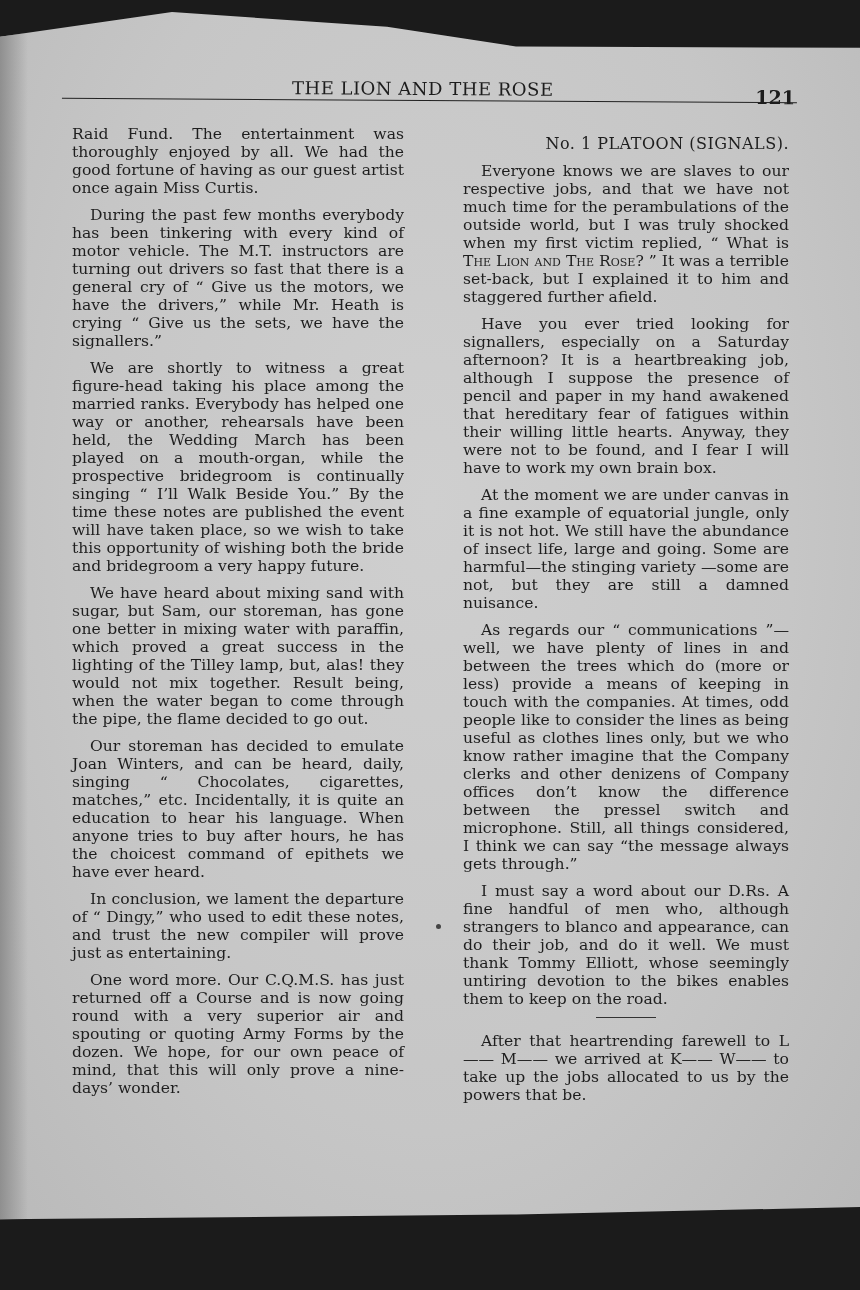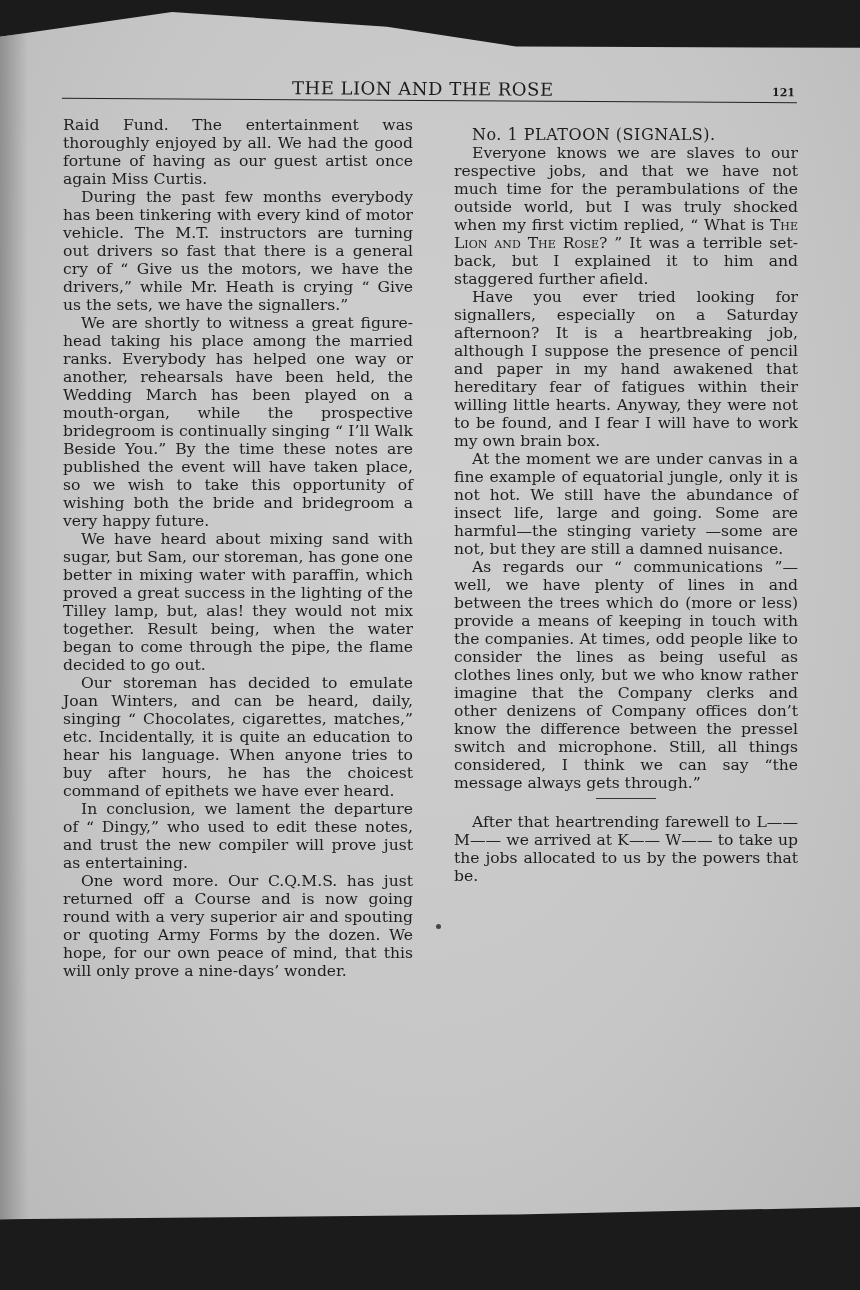--- a/index.html
+++ b/index.html
@@ -22,33 +22,33 @@
   }
   .running-head {
     position:absolute; left:62px; top:78px; width:735px; height:22px;
     border-bottom:1.5px solid #222;
     transform: rotate(0.35deg);
   }
   .running-title {
     position:absolute; left:230px; top:0; font-size:18px; letter-spacing:0.5px; color:#1c1c1c;
   }
   .page-num {
-    position:absolute; right:2px; top:6px; font-size:11px; font-weight:bold; color:#1c1c1c;
+    position:absolute; right:2px; top:6px; font-size:19px; font-weight:bold; color:#1c1c1c;
   }
   .col {
     position:absolute; top:116px; width:350px;
     font-size:15.6px; line-height:18px; color:#1e1e1e;
     text-align:justify;
   }
   .col.left { left:63px; }
   .col.right { left:454px; top:126px; width:344px; }
-  .col p { margin:0; text-indent:18px; }
+  .col p { margin:9px; text-indent:18px; }
   .col p.noindent { text-indent:0; }
   .heading {
-    text-align:left; font-size:16px; letter-spacing:0.5px; margin:0 0 6px 0; text-indent:0;
+    text-align:right; font-size:16px; letter-spacing:0.5px; margin:0 0 6px 0; text-indent:0;
   }
   .rule {
     width:60px; height:1px; background:#333; margin:6px auto 14px auto;
   }
   .smallcaps { font-variant:small-caps; }
   .dot {
     position:absolute; width:5px; height:5px; border-radius:50%; background:#444;
   }
 </style>
 </head>
@@ -71,17 +71,18 @@
   <p>In conclusion, we lament the departure of “ Dingy,” who used to edit these notes, and trust the new compiler will prove just as entertaining.</p>
   <p>One word more. Our C.Q.M.S. has just returned off a Course and is now going round with a very superior air and spouting or quoting Army Forms by the dozen. We hope, for our own peace of mind, that this will only prove a nine-days’ wonder.</p>
 </div>
 
 <div class="col right">
   <p class="heading">No. 1 PLATOON (SIGNALS).</p>
   <p><span>Everyone knows we are slaves to our respective jobs, and that we have not much time for the perambulations of the outside world, but I was truly shocked when my first victim replied, “ What is </span><span class="smallcaps">The Lion and The Rose</span><span>? ” It was a terrible set-back, but I explained it to him and staggered further afield.</span></p>
   <p>Have you ever tried looking for signallers, especially on a Saturday afternoon? It is a heartbreaking job, although I suppose the presence of pencil and paper in my hand awakened that hereditary fear of fatigues within their willing little hearts. Anyway, they were not to be found, and I fear I will have to work my own brain box.</p>
   <p>At the moment we are under canvas in a fine example of equatorial jungle, only it is not hot. We still have the abundance of insect life, large and going. Some are harmful—the stinging variety —some are not, but they are still a damned nuisance.</p>
   <p>As regards our “ communications ”— well, we have plenty of lines in and between the trees which do (more or less) provide a means of keeping in touch with the companies. At times, odd people like to consider the lines as being useful as clothes lines only, but we who know rather imagine that the Company clerks and other denizens of Company offices don’t know the difference between the pressel switch and microphone. Still, all things considered, I think we can say “the message always gets through.”</p>
+  <p>I must say a word about our D.Rs. A fine handful of men who, although strangers to blanco and appearance, can do their job, and do it well. We must thank Tommy Elliott, whose seemingly untiring devotion to the bikes enables them to keep on the road.</p>
   <div class="rule"></div>
   <p>After that heartrending farewell to L—— M—— we arrived at K—— W—— to take up the jobs allocated to us by the powers that be.</p>
 </div>
 
 <div class="dot" style="left:436px; top:924px;"></div>
 
 </body></html>

